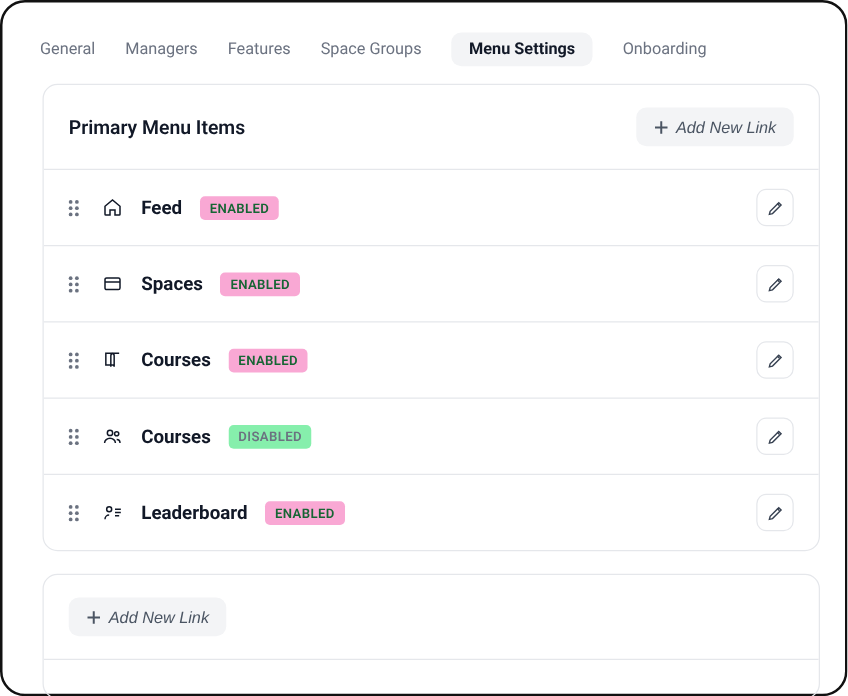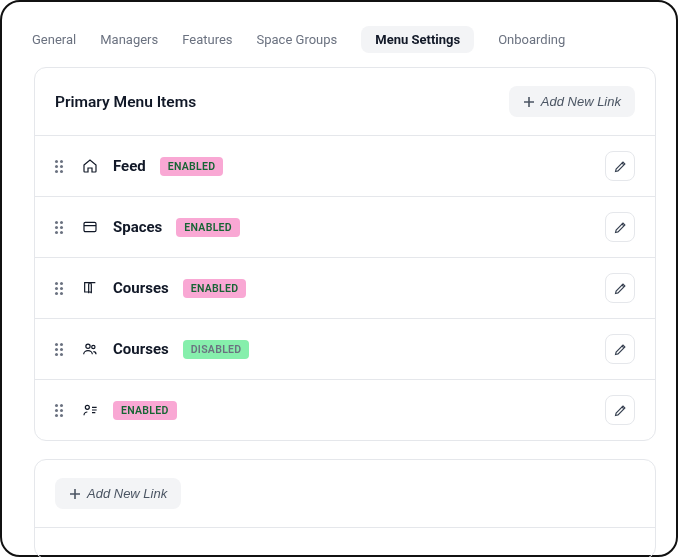--- a/index.html
+++ b/index.html
@@ -278,20 +278,21 @@
         </div>
       <span class="item-icon">
         <svg width="16" height="16" viewBox="0 0 24 24" fill="none" stroke="currentColor" stroke-width="1.8">
             <circle cx="8" cy="8" r="3"></circle>
             <path d="M3 20c0-2.7 2.3-5 5-5"></path>
             <line x1="15" y1="8" x2="22" y2="8"></line>
             <line x1="15" y1="12" x2="22" y2="12"></line>
             <line x1="15" y1="16" x2="20" y2="16"></line>
           </svg>
       </span>
+      <span class="item-label">Leaderboard</span>
       <span class="badge enabled">ENABLED</span>
       <div class="spacer"></div>
       <button class="edit-btn">
         <span>
             <svg width="15" height="15" viewBox="0 0 24 24" fill="none" stroke="currentColor" stroke-width="1.8">
               <path d="M4 20l4-1 11-11-3-3L5 16l-1 4z"></path>
               <path d="M14 6l3 3"></path>
             </svg>
           </span>
       </button>

